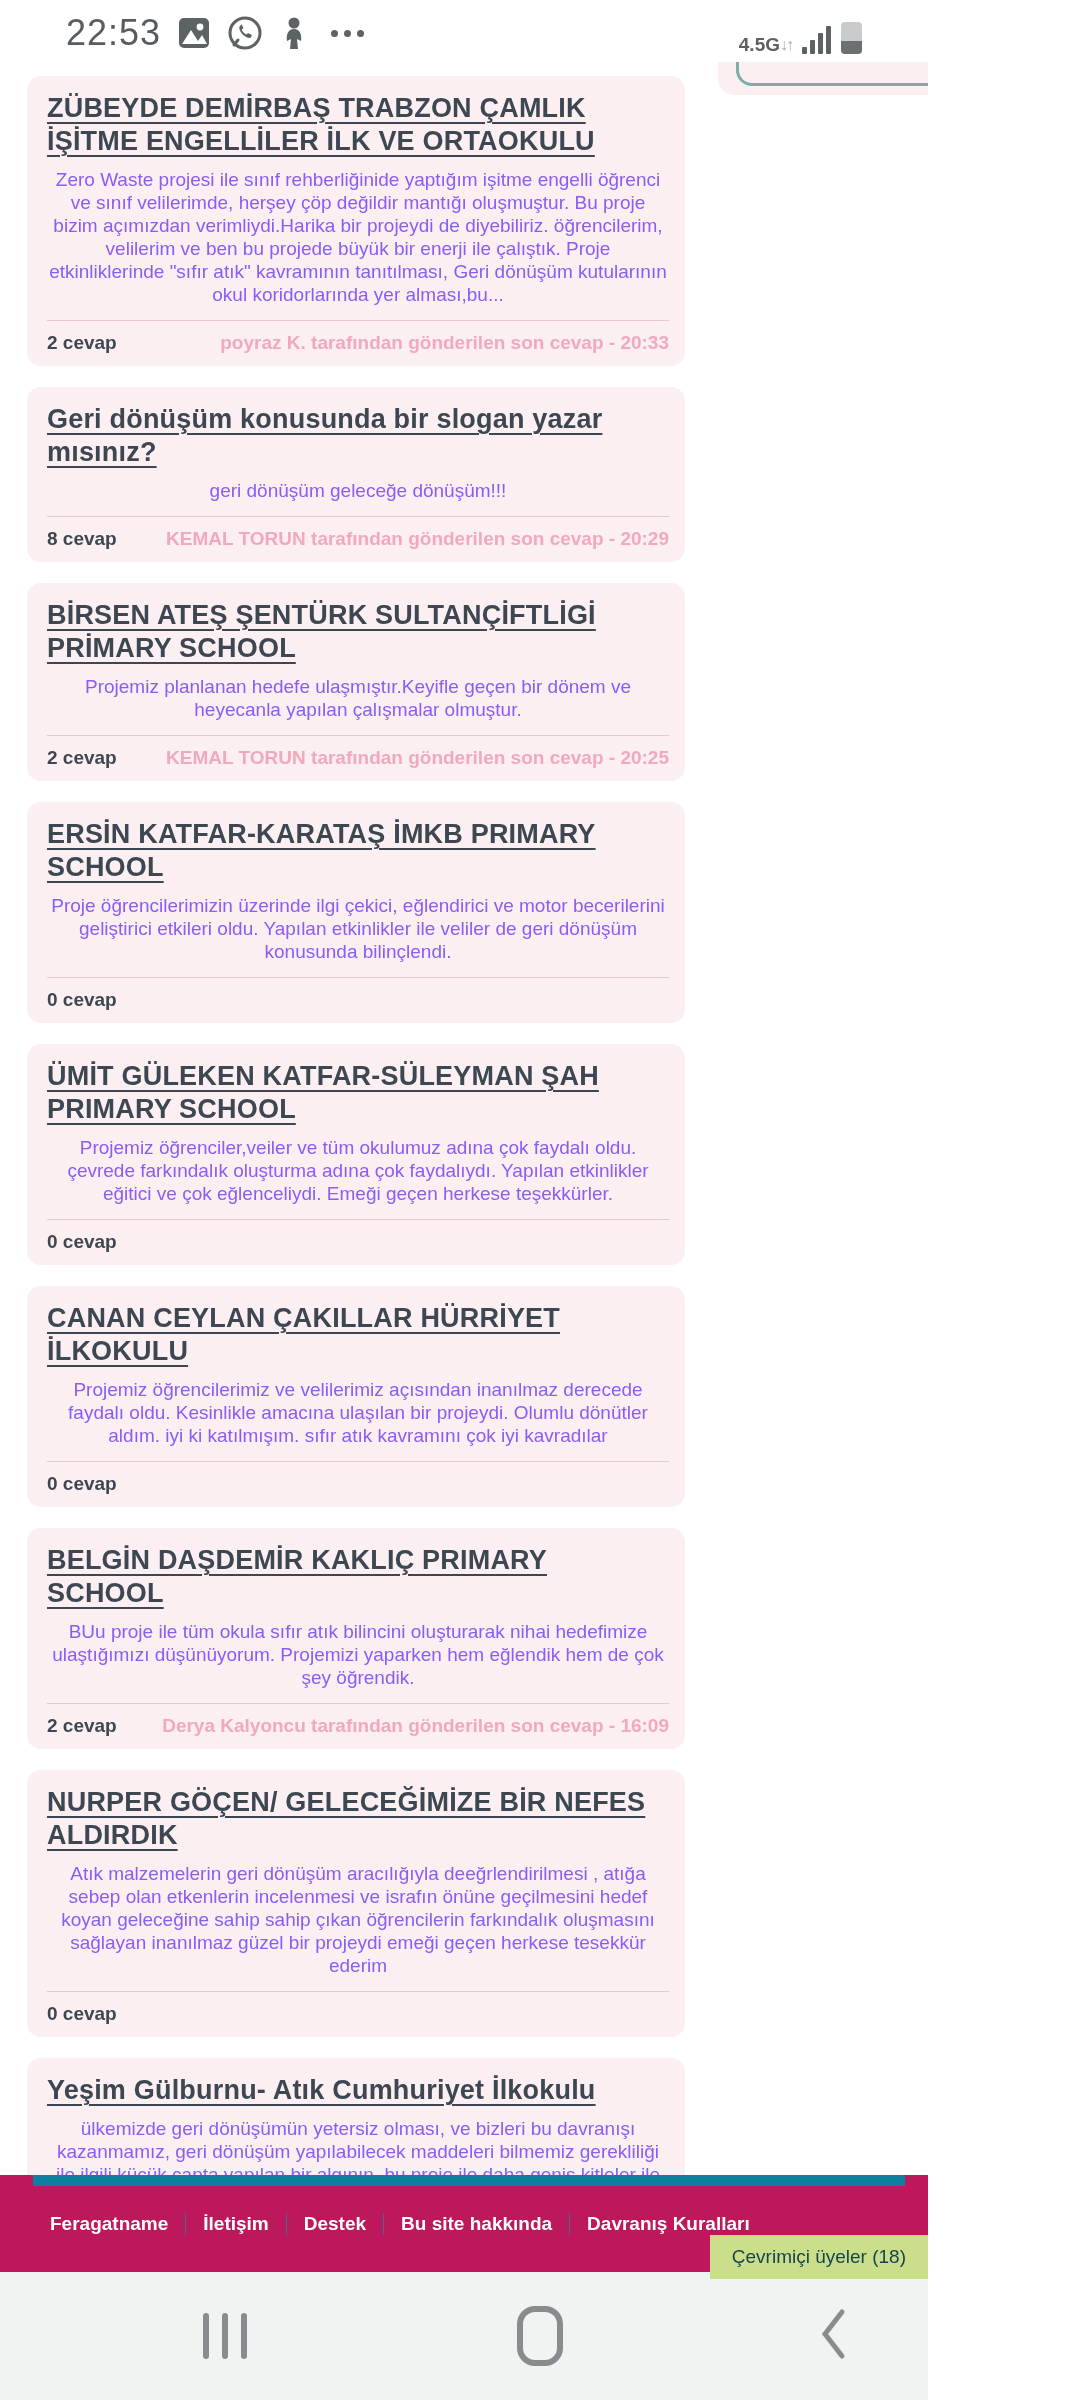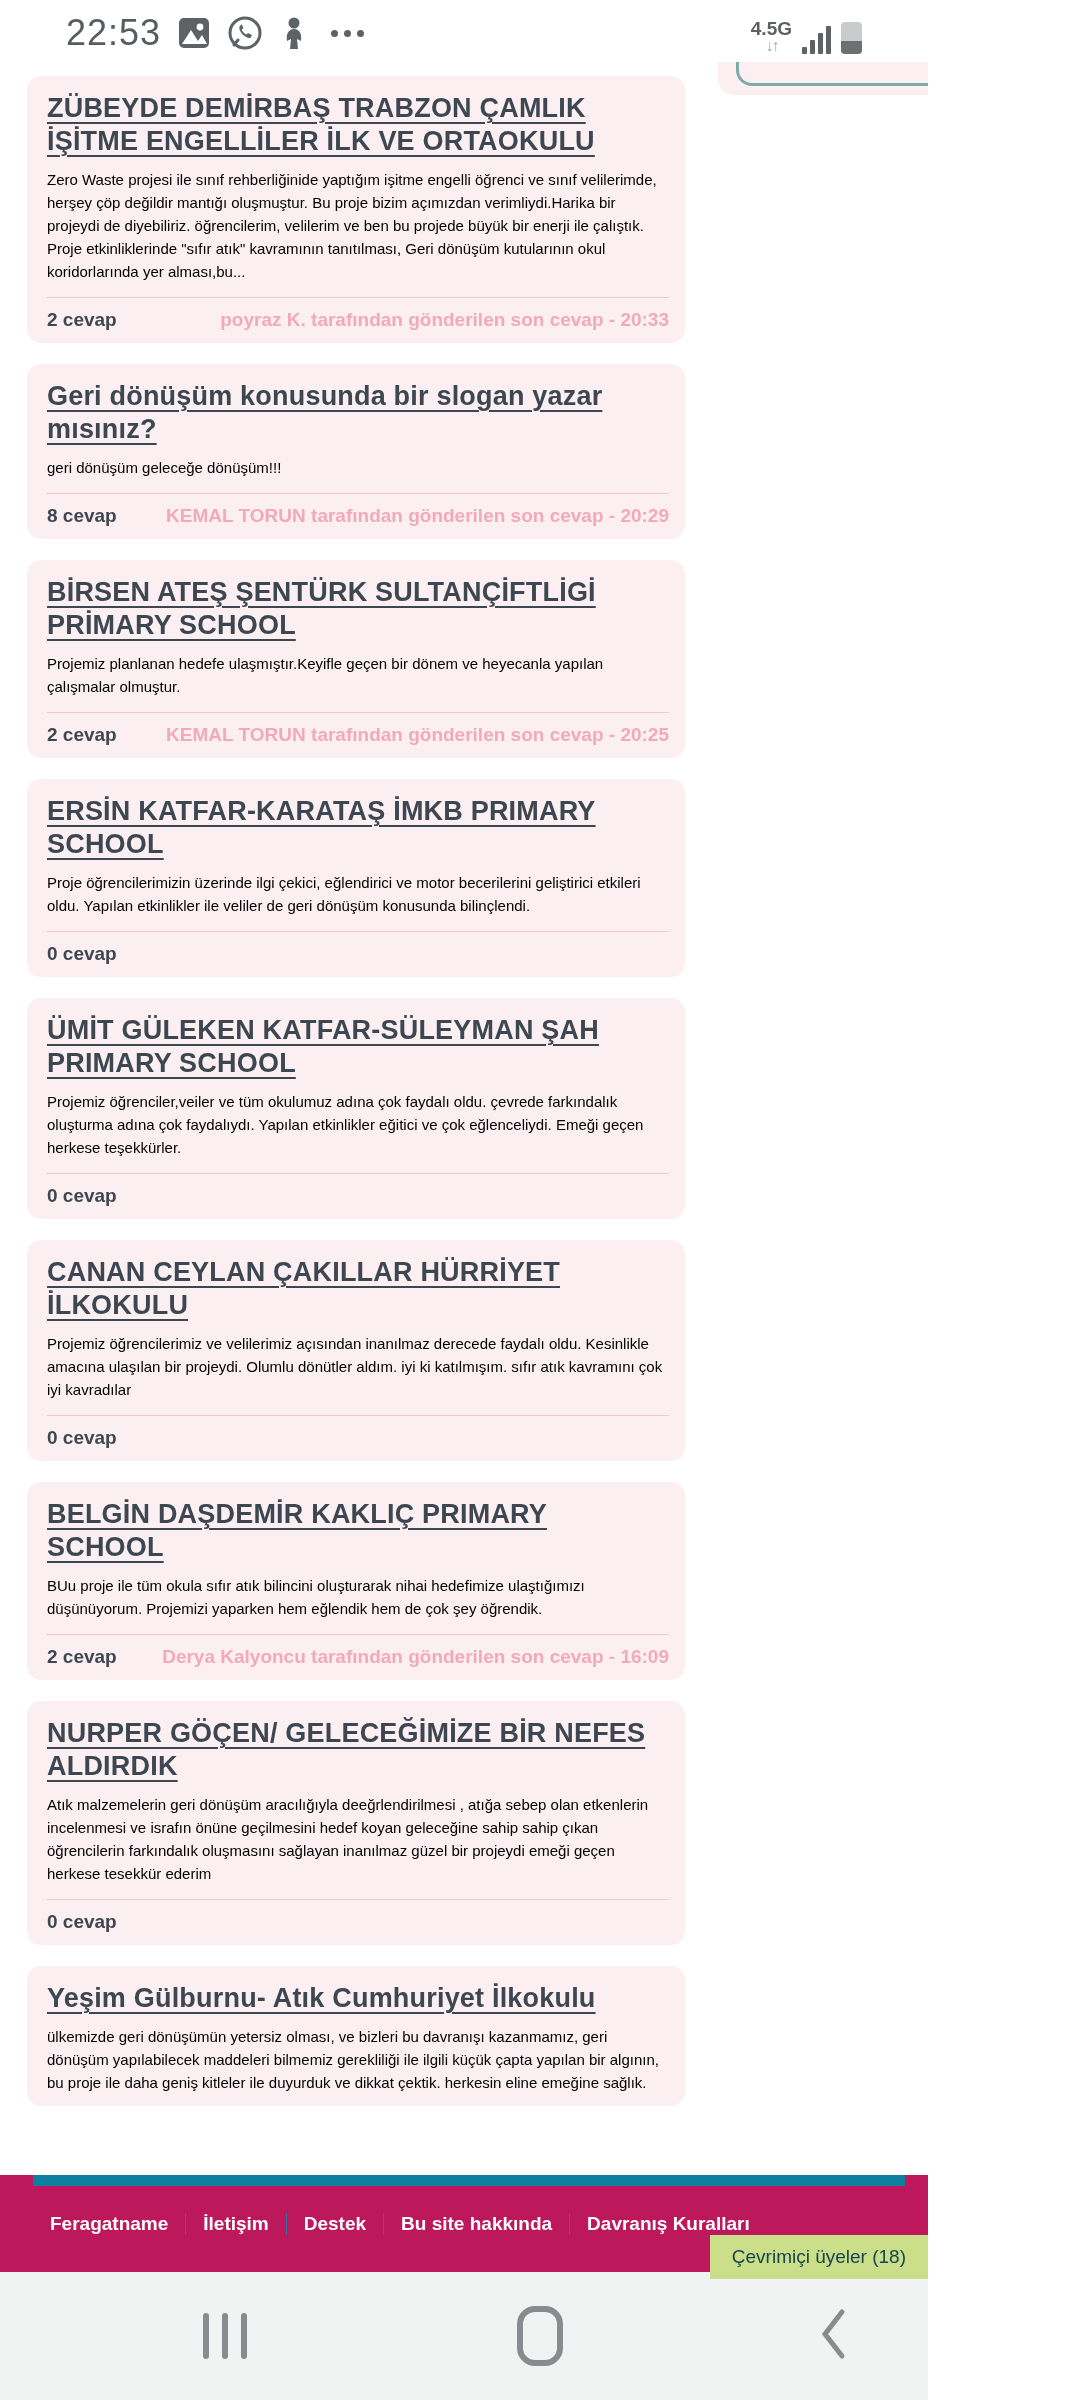--- a/index.html
+++ b/index.html
@@ -10,21 +10,21 @@
 
   
   .status-bar { height:62px; flex:0 0 62px; display:flex; justify-content:space-between;
                 align-items:flex-end; padding:0 66px 8px 66px; background:#ffffff; }
   .sb-left { display:flex; align-items:center; gap:17px; }
   .sb-time { font-size:36px; color:#575c60; letter-spacing:1px; }
   .sb-ico { display:inline-flex; align-items:center; justify-content:center; }
   .sb-dots { display:inline-flex; gap:6px; margin-left:6px; }
   .sb-dots i { width:7px; height:7px; border-radius:50%; background:#5d6265; }
   .sb-right { display:flex; align-items:flex-end; gap:10px; }
-  .net-col { display:flex; flex-direction:column; align-items:center; line-height:1;margin-top:8px; }
+  .net-col { display:flex; flex-direction:row; align-items:center; line-height:1;margin-top:8px; }
   .net-label { font-size:19px; font-weight:bold; color:#5b6063; }
   .net-arrows { font-size:16px; color:#a6abad; letter-spacing:-2px; }
   .sig-bars { display:flex; align-items:flex-end; gap:3px; height:30px; }
   .sig-bars i { width:5px; background:#5d6265; border-radius:1px; }
   .sig-bars i:nth-child(1){height:7px;} .sig-bars i:nth-child(2){height:14px;}
   .sig-bars i:nth-child(3){height:21px;} .sig-bars i:nth-child(4){height:28px;}
   .battery { width:21px; height:32px; border-radius:4px; background:#c9cccd; position:relative; overflow:hidden; }
   .battery i { position:absolute; left:0; right:0; bottom:0; height:42%; background:#6c7073; }
 
   
@@ -33,21 +33,21 @@
                       background:#fbeff2; border-radius:0 0 16px 16px; }
   .sidebar-fragment .teal-cut { position:absolute; left:18px; right:8px; bottom:9px; height:24px;
                       border:3px solid #7cada9; border-top:none; border-radius:0 0 16px 16px; }
 
   .topic-list { width:658px; }
   .topic-card { background:#fbeff2; border-radius:14px; padding:16px 16px 12px 20px;
                 margin-bottom:21px; }
   .topic-title { font-size:27px; line-height:33px; font-weight:bold; color:#3d4752;
                  letter-spacing:.2px; text-decoration:underline; text-decoration-thickness:2px;
                  text-underline-offset:5px; cursor:pointer; }
-  .topic-excerpt { margin-top:10px; font-size:15px; line-height:23px; color:#000000; }
+  .topic-excerpt { margin-top:10px; font-size:19px; line-height:23px; color:#8b5cf6;text-align:center; }
   .card-divider { border:none; border-top:1px solid #eec7d2; margin:14px 0 0 0; }
   .card-meta { display:flex; justify-content:space-between; align-items:center;
                margin-top:11px; min-height:22px; }
   .reply-count { font-size:19px; font-weight:bold; color:#3e4750; }
   .last-reply { font-size:19px; font-weight:bold; color:#f2a9bc; text-align:right; }
 
   
   .site-footer { flex:0 0 97px; position:relative; background:#be185d; }
   .scroll-strip { position:absolute; top:0; left:33px; right:23px; height:11px; background:#0e7f9f; }
   .footer-links { position:absolute; left:50px; top:38px; display:flex; align-items:center; }

